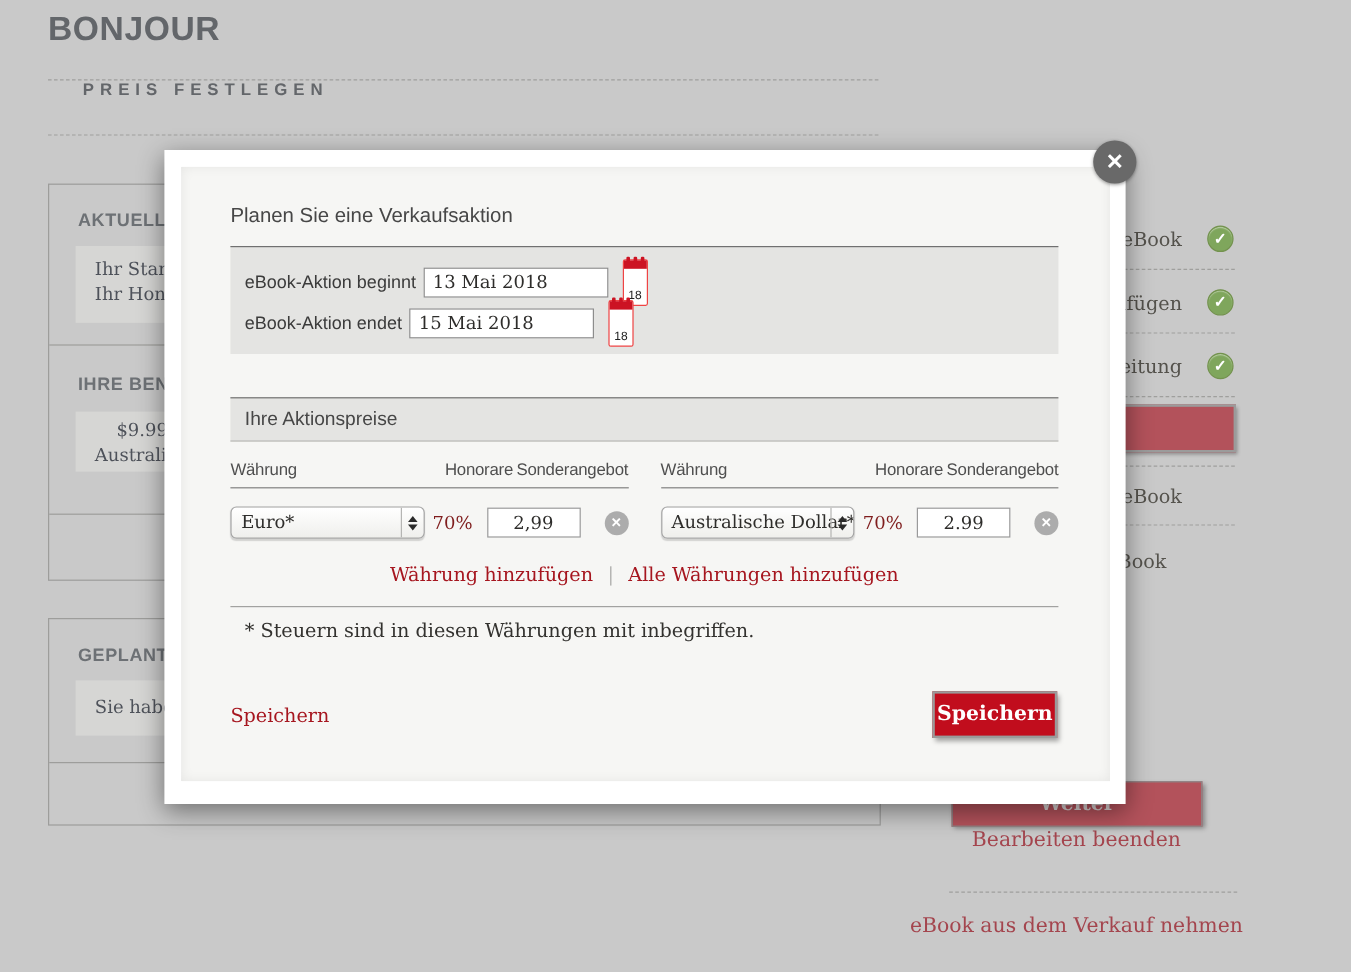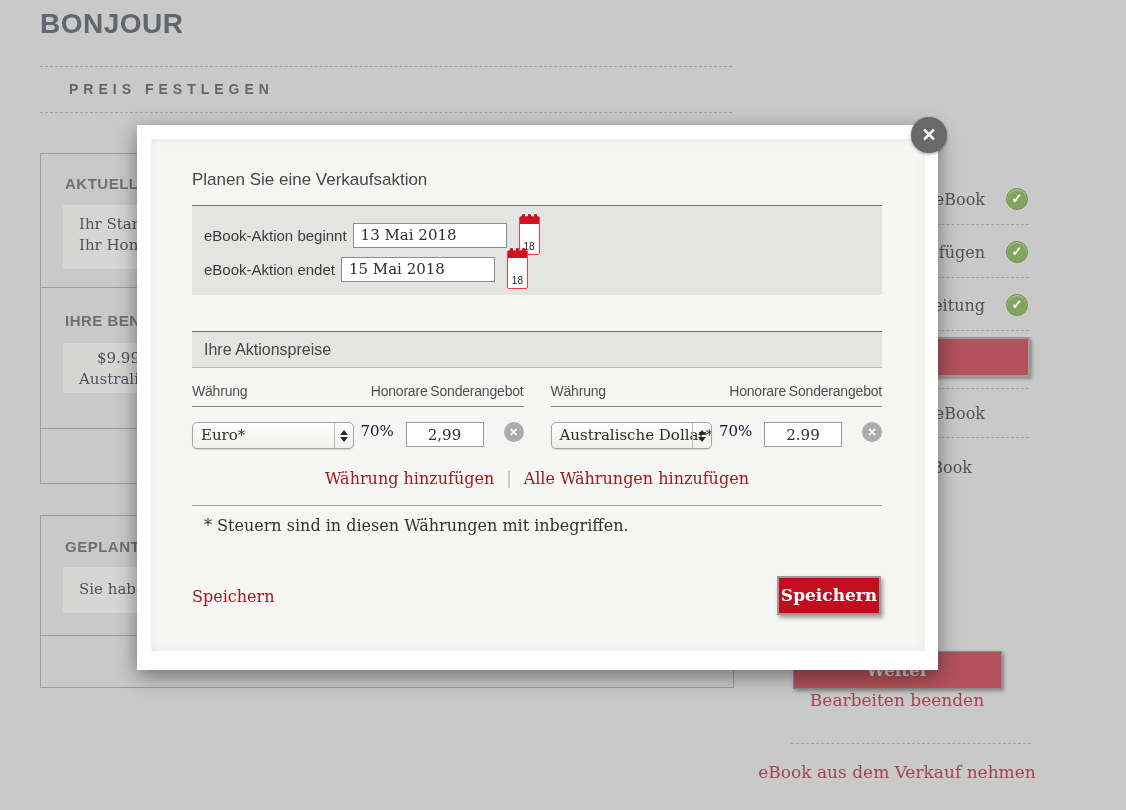--- a/index.html
+++ b/index.html
@@ -14,21 +14,21 @@
     font-family:"Liberation Sans", sans-serif;
   }
   .abs{position:absolute;}
   .serif{font-family:"DejaVu Serif", serif;}
 
   
   .page-title{left:40px; top:8px; font-size:28px; font-weight:bold; color:#63666a; letter-spacing:.5px;}
   .dotted{border-top:1px dashed #9f9f9d; height:0;}
   .dot1{left:40px; top:66px; width:692px;}
   .dot2{left:40px; top:112px; width:692px;}
-  .section-title{left:69px; top:81px; font-size:14px; font-weight:bold; letter-spacing:5px; color:#63666a;}
+  .section-title{left:69px; top:66px; font-size:14px; font-weight:bold; letter-spacing:5px; color:#63666a;}
 
   .panel{border:1px solid #9d9d9b; background:var(--page-bg,#c9c9c9);}
   .panel-1{left:40px; top:153px; width:694px; height:331px;}
   .panel-2{left:40px; top:515px; width:694px; height:173px;}
   .panel h3{position:absolute; left:24px; font-size:15px; font-weight:bold; color:#6d7175; letter-spacing:.5px;}
   .inner-box{position:absolute; left:22px; right:20px; background:#d6d6d4; color:#4e525a; font-size:15px;}
   .inner-box div{line-height:21px;}
   .p-div{position:absolute; left:0; right:0; border-top:1px solid #9d9d9b;}
 
   
@@ -72,31 +72,31 @@
     font-size:10px; color:#222;}
   .prices-head{top:206px; height:37px; border-bottom:1px solid #b9b9b7; font-size:16px; color:#474747;
     line-height:35px; padding-left:12px;}
   .cc-table{left:55px; top:258px; width:690px; display:flex; gap:27px;}
   .cc-col{flex:1 1 0; min-width:0;}
   .cc-head{display:flex; align-items:baseline; border-bottom:1px solid #808080; padding-bottom:7px;
     font-size:14px; color:#4f4f4f; letter-spacing:-.2px;}
   .h-currency{flex:1;}
   .h-royalty{margin-left:auto; text-align:right;}
   .h-special{width:96px; text-align:right;}
-  .cc-row{margin-top:15px; display:flex; align-items:flex-start;}
+  .cc-row{margin-top:15px; display:flex; align-items:center;}
   .sel{position:relative; flex:1; height:27px; border:1px solid #a3a3a3; border-radius:5px;
     background:linear-gradient(#ffffff,#efefec); box-shadow:0 1px 1px rgba(0,0,0,.15);
     font-family:"DejaVu Serif",serif; font-size:15px; color:#2e2d2b; line-height:25px; padding-left:8px;
     cursor:pointer; white-space:nowrap; overflow:hidden;}
   .sel-arrows{position:absolute; right:0; top:0; bottom:0; width:19px; border-left:1px solid #b5b5b3;
     display:flex; flex-direction:column; align-items:center; justify-content:center; gap:2px;}
   .tri{width:0; height:0; border-left:4px solid transparent; border-right:4px solid transparent;}
   .tri-up{border-bottom:5px solid #2a2a2a;}
   .tri-dn{border-top:5px solid #2a2a2a;}
-  .royalty{width:52px; padding-left:7px; font-family:"DejaVu Serif",serif; font-size:15px; color:#0f172a;}
+  .royalty{width:52px; padding-left:7px; font-family:"DejaVu Serif",serif; font-size:15px; color:#7f1d1d;}
   .price-input{width:78px; height:25px; border:1px solid #9a9a9a; background:#fff; text-align:center;
     font-family:"DejaVu Serif",serif; font-size:15px; color:#2e2d2b; margin-right:20px;}
   .remove-ic{width:20px; height:20px; border-radius:50%; background:#acacac; color:#fff;
     font:bold 11px/20px "Liberation Sans",sans-serif; text-align:center; cursor:pointer; flex:0 0 20px;}
   .add-links{left:55px; top:344px; width:690px; display:flex; justify-content:center; align-items:center; gap:12px;
     font-family:"DejaVu Serif",serif; font-size:16px;}
   .add-links .lnk{color:var(--link-red,#a6161f); cursor:pointer;}
   .add-links .sep{color:#b5b5b3;}
   .m-div{left:55px; top:380px; width:690px; border-top:1px solid #a2a2a0;}
   .footnote{left:67px; top:391px; font-family:"DejaVu Serif",serif; font-size:16px; color:#33322f;}

